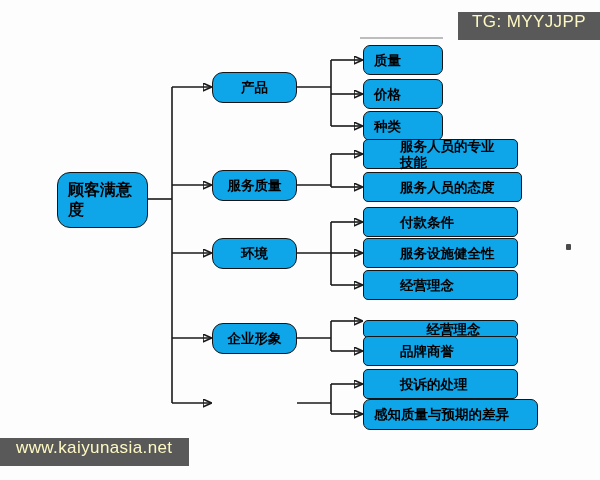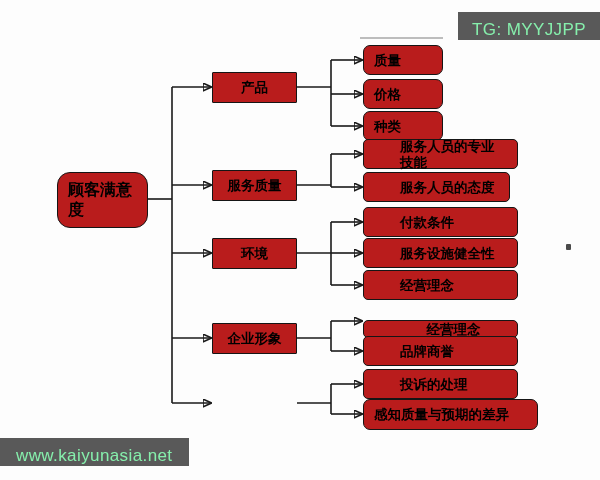--- a/index.html
+++ b/index.html
@@ -15,26 +15,26 @@
     width: 600px;
     height: 480px;
     background: #fdfdfd;
     overflow: hidden;
   }
 
   
   .wm {
     position: absolute;
     background: #595959;
-    color: #86efac;
+    color: #fef9c3;
     font-family: "Liberation Sans", "DejaVu Sans", sans-serif;
     font-size: 17px;
     letter-spacing: 0.4px;
     display: flex;
-    align-items: flex-end;
+    align-items: flex-start;
     justify-content: center;
     white-space: nowrap;
   }
   #wm-top {
     right: 0px;
     top: 12px;
     height: 28px;
     padding: 0 14px;
   }
   #wm-bottom {
@@ -59,37 +59,37 @@
   }
   #wires .faint {
     stroke: #bdbdbd;
     stroke-width: 2;
   }
 
   
   .node {
     position: absolute;
     box-sizing: border-box;
-    background: #b91c1c;
+    background: #0ea5e9;
     border: 1.6px solid #151515;
     color: #000000;
     display: flex;
     align-items: center;
     font-family: "DejaVu Sans", "Liberation Sans", sans-serif;
     font-weight: bold;
     line-height: 1.22;
   }
   .node.root {
     border-radius: 13px;
     justify-content: flex-start;
     padding: 0 10px;
     font-size: 16px;
   }
   .node.branch {
-    border-radius: 1px;
+    border-radius: 11px;
     justify-content: center;
     font-size: 13.5px;
   }
   .node.leaf {
     border-radius: 7px;
     justify-content: flex-start;
     padding: 0 10px;
     font-size: 13.5px;
   }
   .node.leaf.tight {
@@ -190,21 +190,21 @@
   </div>
 
   <div class="node leaf" style="left:363px; top:111px; width:80px; height:30px;">
     <span>种类</span>
   </div>
 
   <div class="node leaf tight" style="left:363px; top:139px; width:155px; height:30px;">
     <span>服务人员的专业技能</span>
   </div>
 
-  <div class="node leaf tight" style="left:363px; top:172px; width:147px; height:30px;">
+  <div class="node leaf tight" style="left:363px; top:172px; width:159px; height:30px;">
     <span>服务人员的态度</span>
   </div>
 
   <div class="node leaf tight" style="left:363px; top:207px; width:155px; height:30px;">
     <span>付款条件</span>
   </div>
 
   <div class="node leaf tight" style="left:363px; top:238px; width:155px; height:30px;">
     <span>服务设施健全性</span>
   </div>

